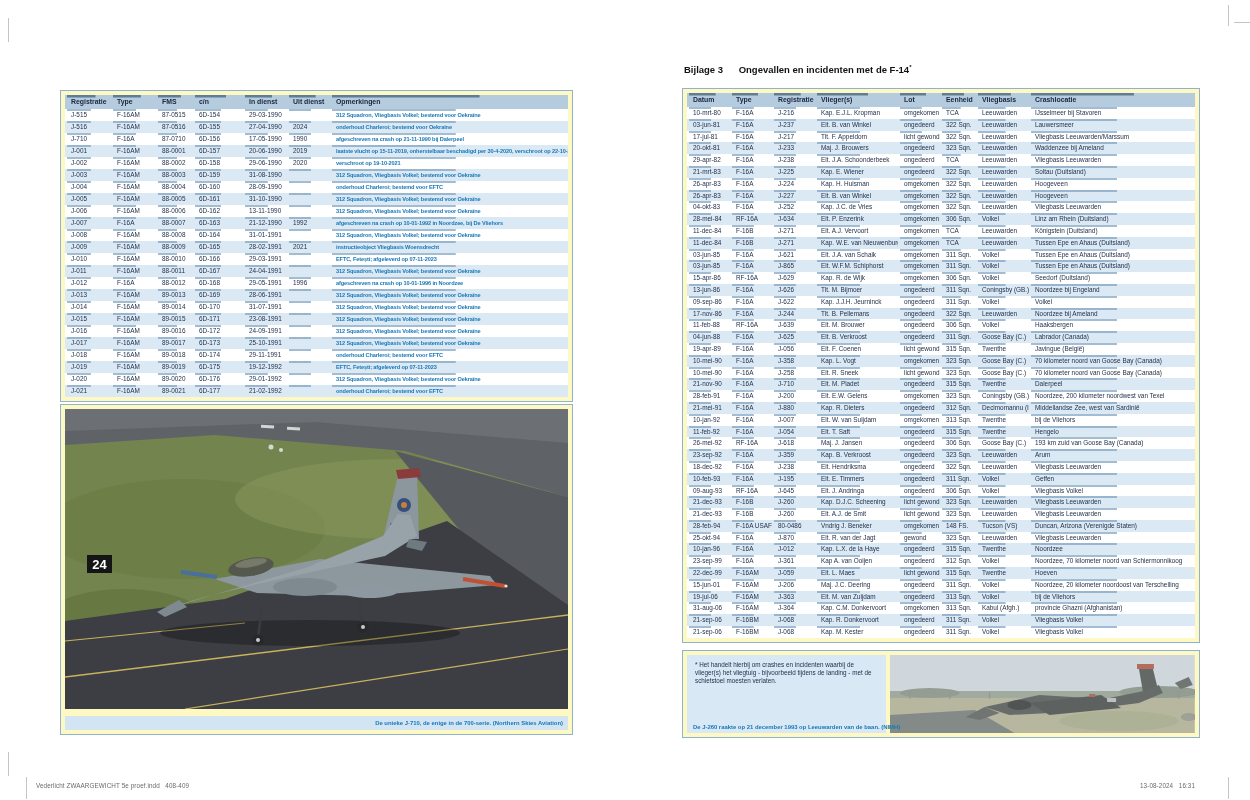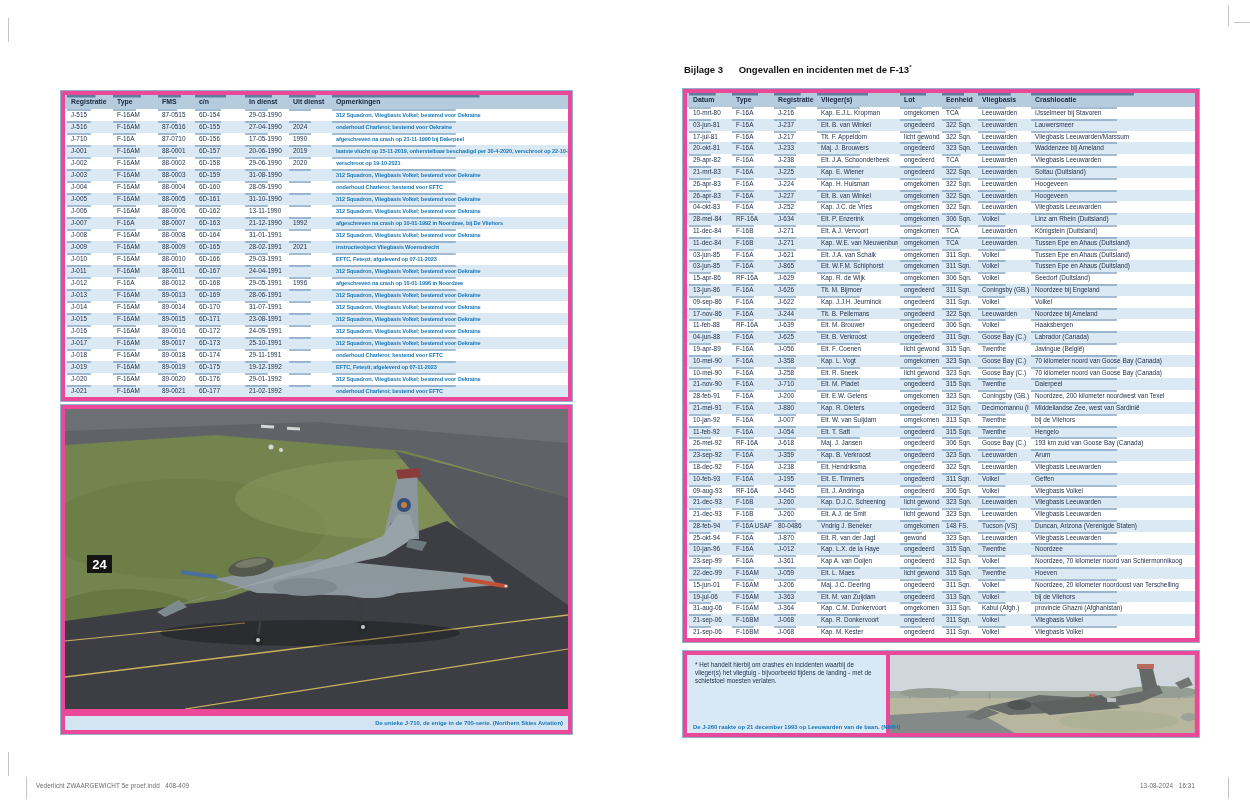--- a/index.html
+++ b/index.html
@@ -1,19 +1,19 @@
 <!DOCTYPE html>
 <html><head>
 <meta charset="utf-8">
 <style>
   html,body{margin:0;padding:0;background:#ffffff;}
   body{width:1250px;height:800px;position:relative;overflow:hidden;
        font-family:"Liberation Sans", sans-serif;color:#1c2b45;}
   
-  .panel{position:absolute;background:#ec4899;border:1px solid #8fb3cf;padding:4px;box-sizing:border-box;}
+  .panel{position:absolute;background:#fef9c3;border:1px solid #8fb3cf;padding:4px;box-sizing:border-box;}
   
   table.data-table{border-collapse:collapse;table-layout:fixed;background:#fff;}
   table.fleet{width:503px;}
   table.incident{width:508px;}
   .data-table th,.data-table td{white-space:nowrap;overflow:hidden;text-align:left;
       padding:0 2px 0 6px;box-sizing:border-box;}
   .data-table th{height:14px;line-height:14px;font-size:6.9px;font-weight:bold;color:#18263f;
       background-color:#b5cbde;
       background-image:linear-gradient(#5e7d99,#5e7d99);
       background-repeat:no-repeat;background-size:62% 2.5px;background-position:2px 0;}
@@ -348,21 +348,21 @@
       <line x1="294" y1="190" x2="297" y2="214" stroke="#3a3d3f" stroke-width="2.5"></line>
       <circle cx="298" cy="218" r="5.5" fill="#26282a"></circle>
         <circle cx="298" cy="218" r="2" fill="#c9c9c9"></circle>
     </g>
   </svg>
   <div class="caption-strip">De unieke J-710, de enige in de 700-serie. (Northern Skies Aviation)</div>
 </div>
 
 <div class="title-row">
   <span class="appendix">Bijlage 3</span>
-  <span>Ongevallen en incidenten met de F-13</span><sup>*</sup>
+  <span>Ongevallen en incidenten met de F-14</span><sup>*</sup>
 </div>
 
 <div class="panel" style="left:682px;top:88px;width:518px;">
   <table class="data-table incident" data-table="document.right_page.incident_table.headers|document.right_page.incident_table.rows">
     <colgroup>
         <col class="k0">
         <col class="k1">
         <col class="k2">
         <col class="k3">
         <col class="k4">

